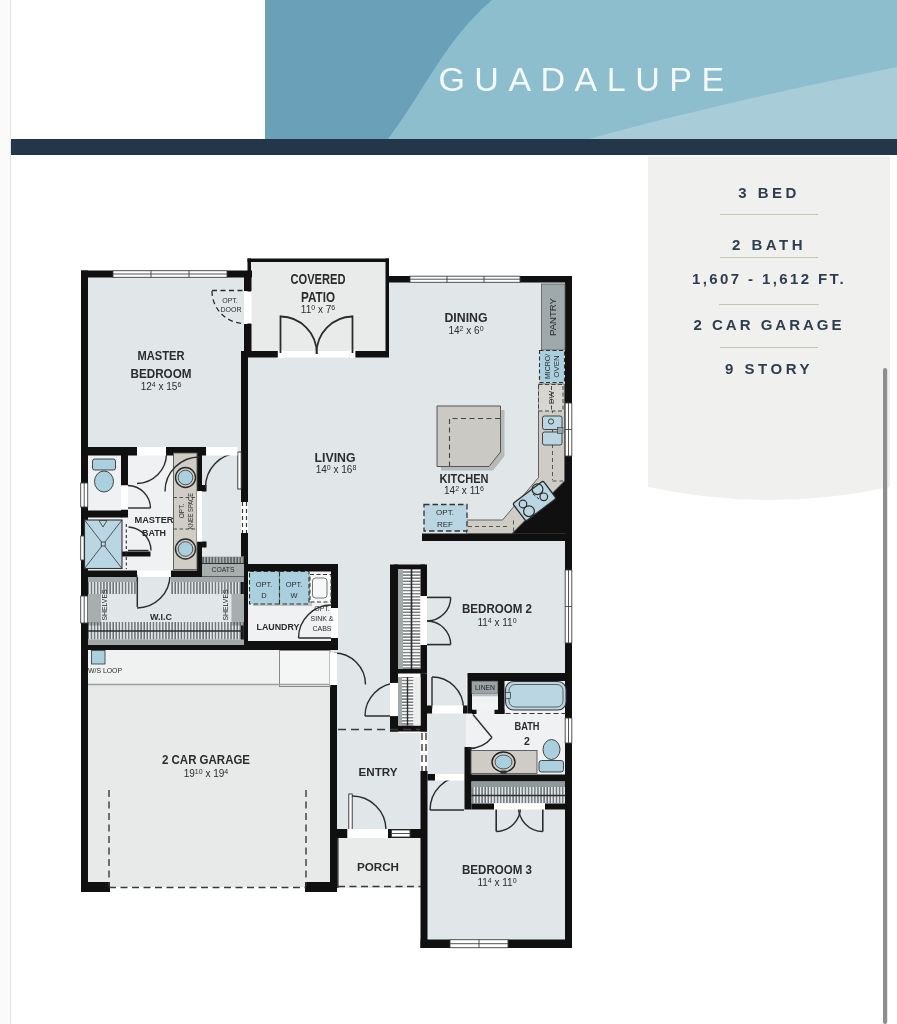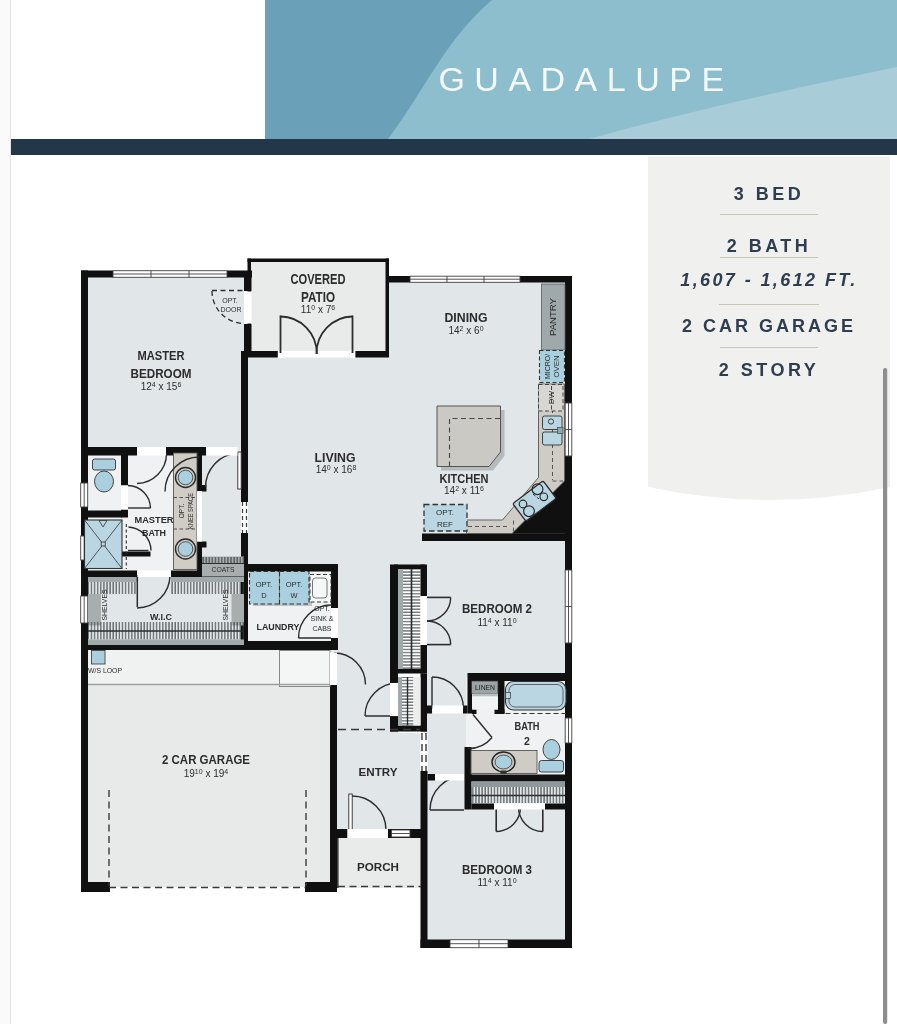--- a/index.html
+++ b/index.html
@@ -3,21 +3,21 @@
 <meta charset="utf-8">
 <style>
   html,body{margin:0;padding:0;background:#fff;width:897px;height:1024px;overflow:hidden;}
   body{font-family:"Liberation Sans", sans-serif;position:relative;}
   .gutter{position:absolute;left:0;top:0;width:10px;height:1024px;background:#fafafa;border-right:1px solid #e4e4e4;z-index:5;}
   .banner{position:absolute;left:265px;top:0;width:632px;height:139px;background:#6aa1b8;overflow:hidden;z-index:2;}
   .banner svg{position:absolute;left:0;top:0;}
   .btitle{position:absolute;left:270px;top:60px;width:632px;text-align:center;color:#f4f8f9;font-size:34px;letter-spacing:9.5px;font-weight:400;z-index:3;}
   .darkbar{position:absolute;left:6px;top:139px;width:891px;height:15.5px;background:#24374a;z-index:4;}
   .panel{position:absolute;left:0;top:0;width:897px;height:1024px;z-index:1;}
-  .prow{position:absolute;left:648px;width:242px;text-align:center;color:#2e3d4f;font-weight:bold;font-size:18px;letter-spacing:3.5px;z-index:3;}
+  .prow{position:absolute;left:648px;width:242px;text-align:center;color:#2e3d4f;font-weight:bold;font-size:15px;letter-spacing:3.5px;z-index:3;}
   .pdiv{position:absolute;height:1px;background:#c9c5b4;z-index:3;}
   .plan{position:absolute;left:0;top:0;z-index:2;}
 </style>
 </head>
 <body>
 
 <div class="gutter"></div>
 
 <div class="banner">
 <svg width="632" height="139" viewBox="0 0 632 139">
@@ -35,27 +35,27 @@
   <path d="M648,156.5 H890 V487 Q 769,513 648,487 Z" fill="#f0f0ee"></path>
   <rect x="883" y="368" width="4.2" height="656" rx="2" fill="#8e8e8e"></rect>
 </svg>
 
 <div class="prow" style="top:184px;">3 BED</div>
 <div class="pdiv" style="left:720px;top:214px;width:98px;"></div>
 
 <div class="prow" style="top:228px;margin-top:8px;">2 BATH</div>
 <div class="pdiv" style="left:720px;top:257px;width:98px;"></div>
 
-<div class="prow" style="top:270px;letter-spacing:2.4px;font-style:italic;">1,607 - 1,612 FT.</div>
+<div class="prow" style="top:270px;letter-spacing:2.4px;">1,607 - 1,612 FT.</div>
 <div class="pdiv" style="left:719px;top:304px;width:100px;"></div>
 
 <div class="prow" style="top:316px;letter-spacing:3px;">2 CAR GARAGE</div>
 <div class="pdiv" style="left:720px;top:347px;width:98px;"></div>
 
-<div class="prow" style="top:360px;">2 STORY</div>
+<div class="prow" style="top:360px;">9 STORY</div>
 
 <svg class="plan" width="897" height="1024" viewBox="0 0 897 1024">
 <defs>
   <pattern id="rodH" width="3.1" height="20" patternUnits="userSpaceOnUse">
     <rect width="3.1" height="20" fill="#c6cbcc"></rect>
     <rect x="1.1" width="0.95" height="20" fill="#3f4445"></rect>
   </pattern>
   <pattern id="rodV" width="20" height="3.1" patternUnits="userSpaceOnUse">
     <rect width="20" height="3.1" fill="#c6cbcc"></rect>
     <rect y="1.1" width="20" height="0.95" fill="#3f4445"></rect>

